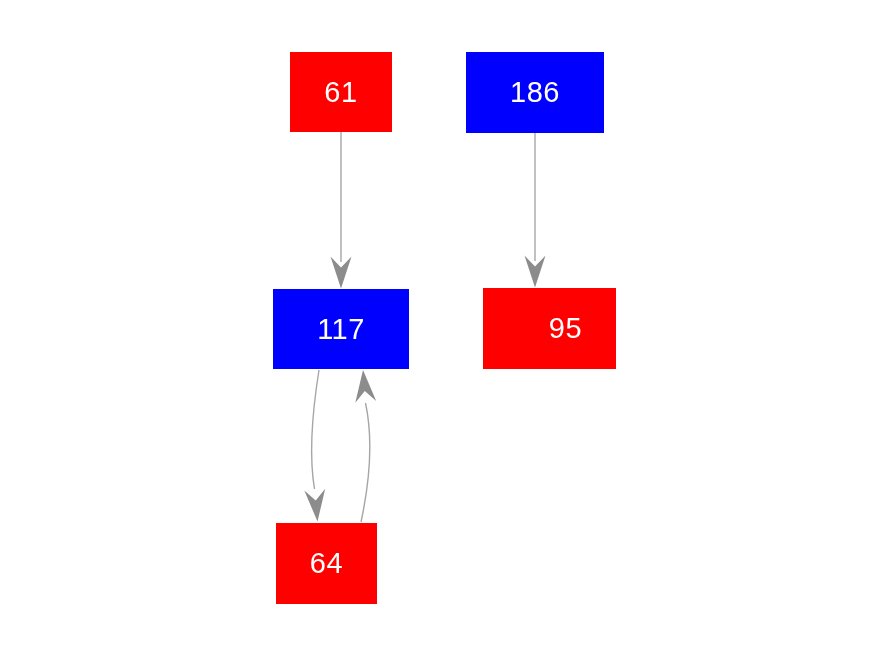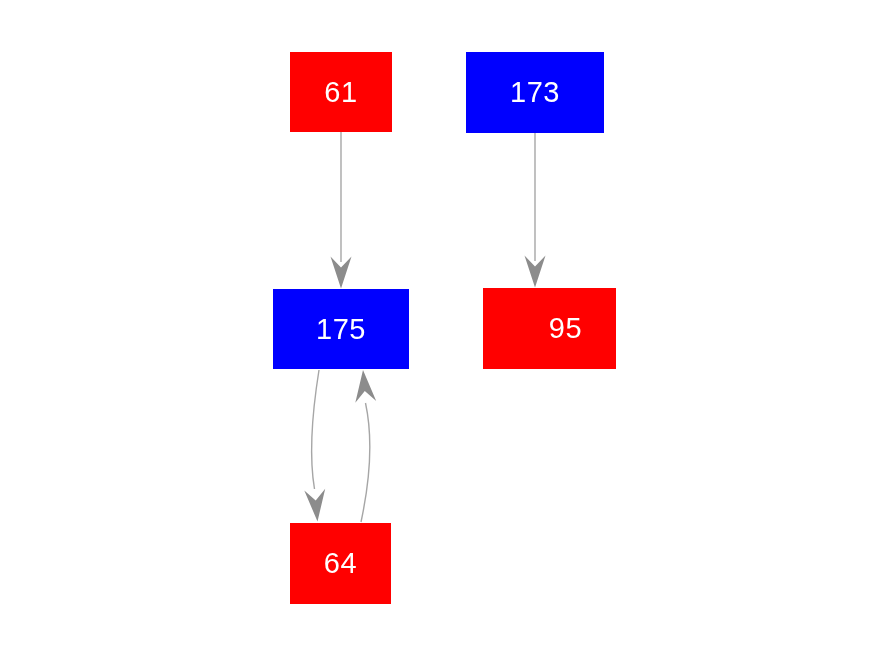--- a/index.html
+++ b/index.html
@@ -49,24 +49,24 @@
       <path d="M319,370 Q307,445 314.5,489" fill="none" stroke="#a6a6a6" stroke-width="1.4"></path>
       <path d="M317.5,521.5 L304.3,490.5 L315.7,500.6 L325.2,488.7 Z" fill="#8c8c8c" stroke="none"></path>
       <path d="M361,522 Q376,452 365.5,403" fill="none" stroke="#a6a6a6" stroke-width="1.4"></path>
       <path d="M363,370 L376.2,401 L364.8,390.9 L355.3,402.8 Z" fill="#8c8c8c" stroke="none"></path>
     </svg>
 
 <div class="node" style="left: 290px; top: 52px; width: 102px; height: 80px; background: rgb(255, 0, 0); color: rgb(255, 255, 255);">
       <span class="node-label">61</span>
     </div>
     <div class="node" style="left: 466px; top: 52px; width: 138px; height: 81px; background: rgb(0, 0, 255); color: rgb(255, 255, 255);">
-      <span class="node-label">173</span>
+      <span class="node-label">186</span>
     </div>
     <div class="node" style="left: 273px; top: 289px; width: 136px; height: 80px; background: rgb(0, 0, 255); color: rgb(255, 255, 255);">
-      <span class="node-label">175</span>
+      <span class="node-label">117</span>
     </div>
     <div class="node" style="left: 483px; top: 288px; width: 101px; height: 81px; background: rgb(255, 0, 0); color: rgb(255, 255, 255); padding-left: 32px;">
       <span class="node-label">95</span>
     </div>
-    <div class="node" style="left: 290px; top: 523px; width: 101px; height: 81px; background: rgb(255, 0, 0); color: rgb(255, 255, 255);">
+    <div class="node" style="left: 276px; top: 523px; width: 101px; height: 81px; background: rgb(255, 0, 0); color: rgb(255, 255, 255);">
       <span class="node-label">64</span>
     </div>
   </div>
 
 </body></html>

